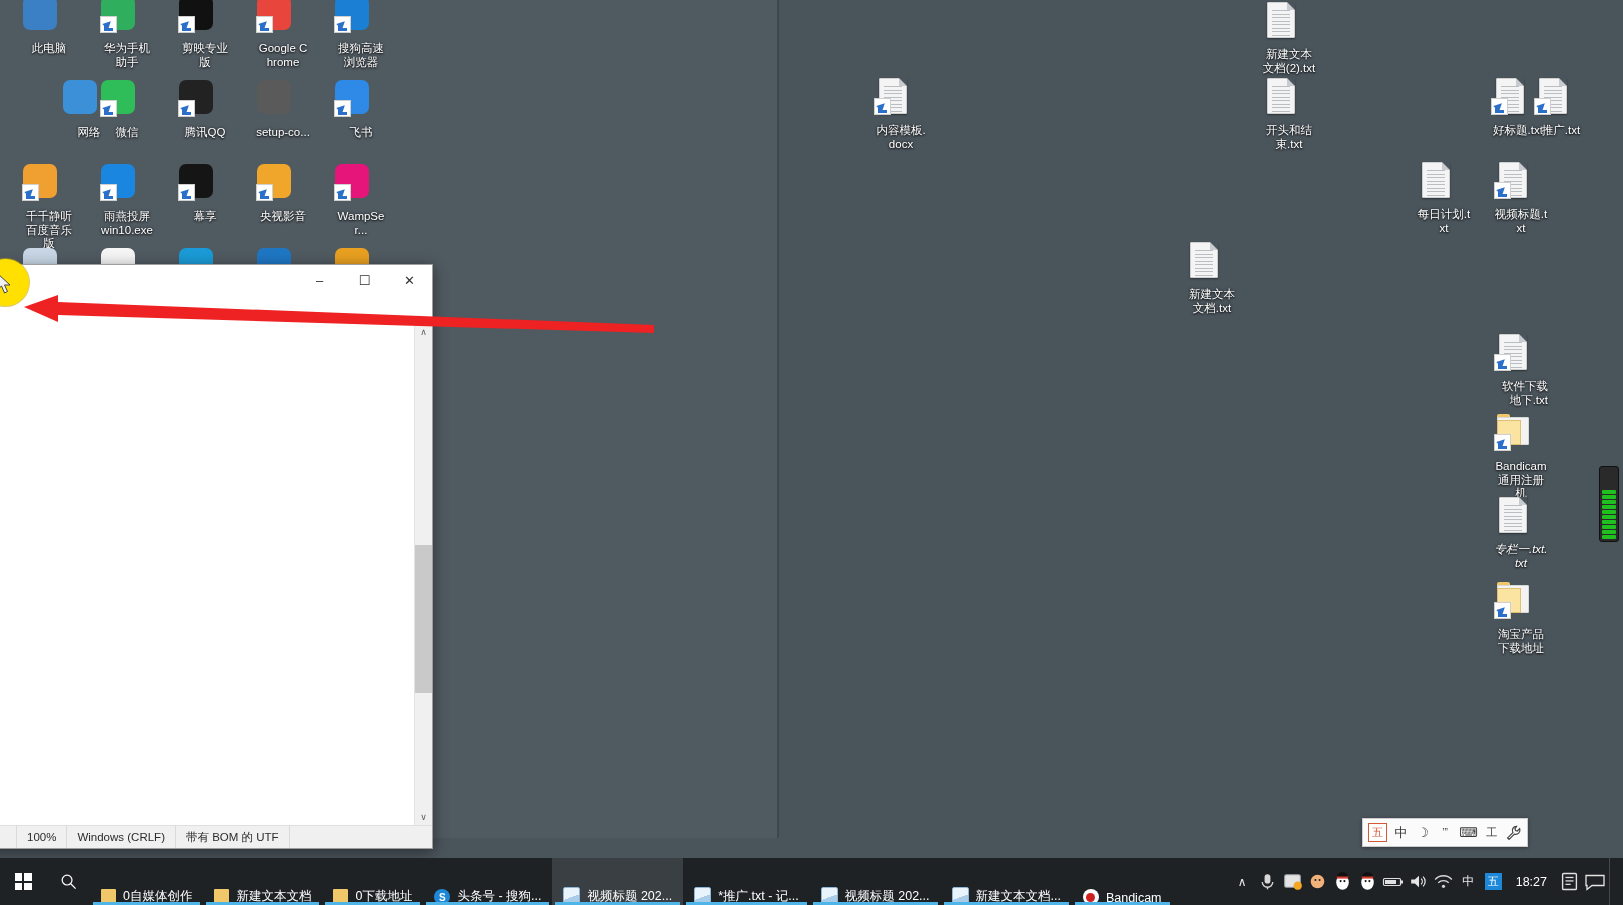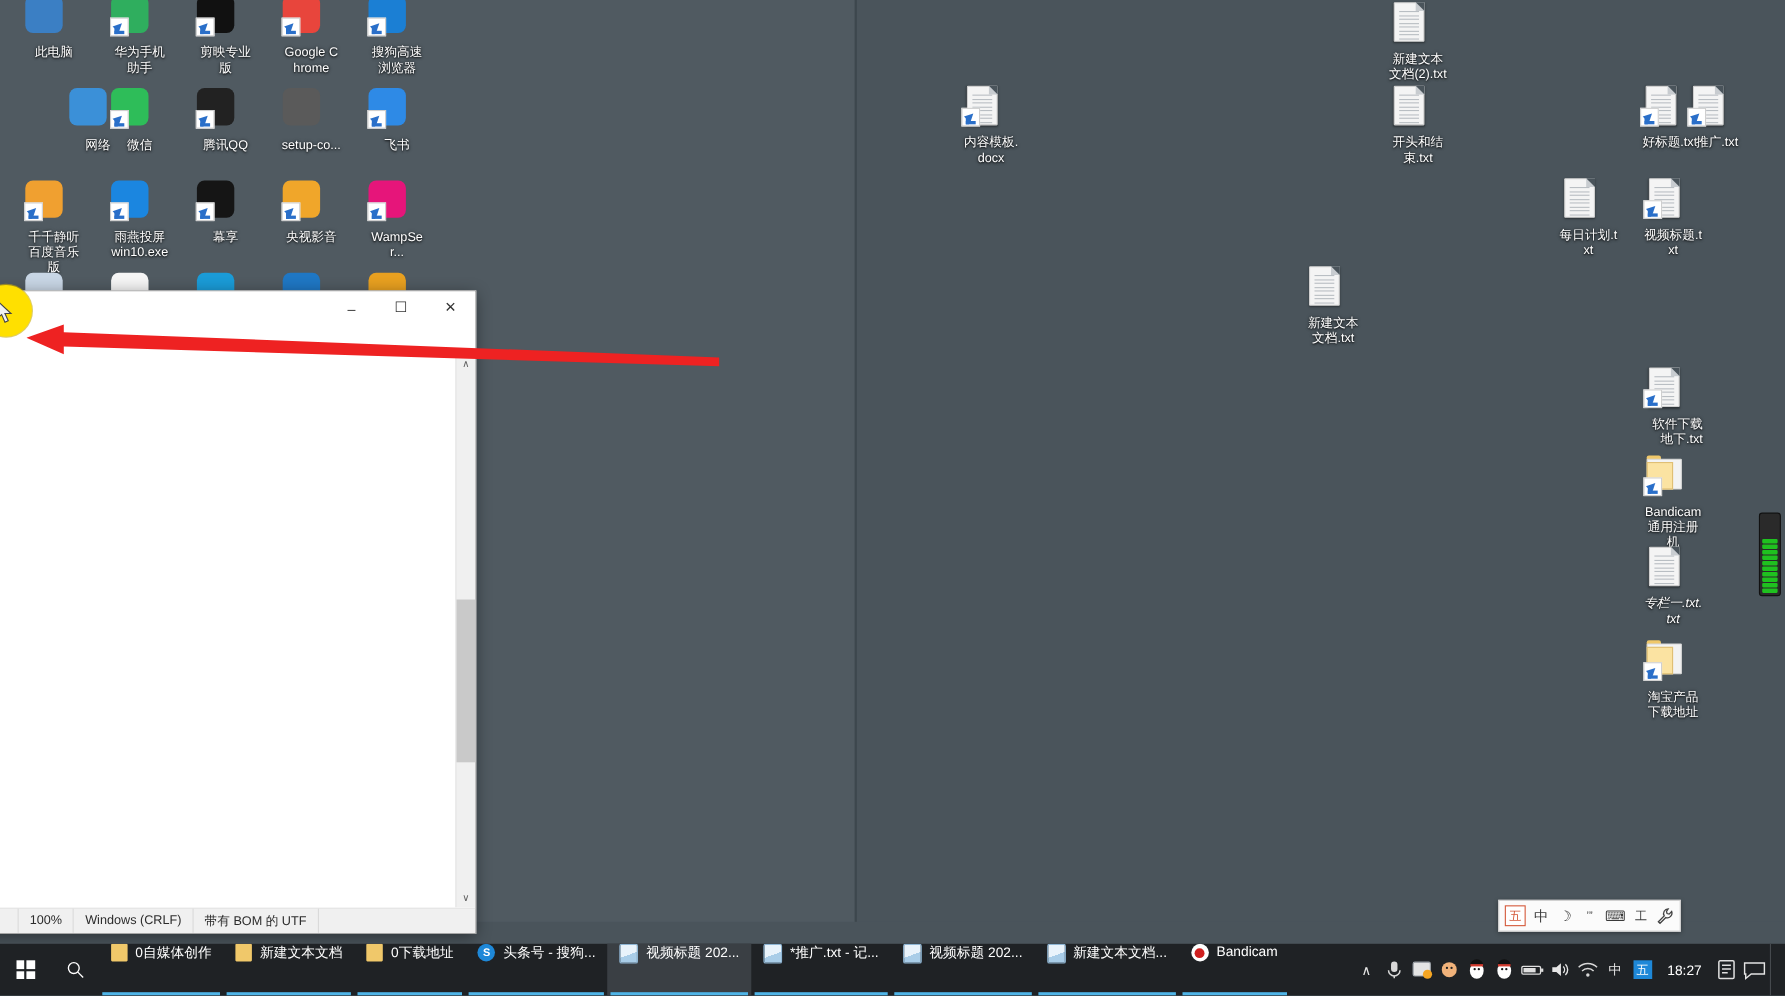--- a/index.html
+++ b/index.html
@@ -114,21 +114,21 @@
   
   #taskbar{
     position:absolute;left:0;bottom:0;width:100%;height:47px;background:#1f2225;
     display:flex;align-items:center;color:#fff;font-size:12.5px;
   }
   #start-btn{width:46px;height:47px;display:flex;align-items:center;justify-content:center;}
   .winlogo{width:17px;height:17px;display:grid;grid-template-columns:1fr 1fr;grid-template-rows:1fr 1fr;gap:2px;}
   .winlogo i{background:#fff;display:block;}
   #search-btn{width:44px;height:47px;display:flex;align-items:center;justify-content:center;}
   .task-btn{
-    height:47px;display:flex;align-items:flex-start;gap:7px;padding:0 11px;max-width:122px;
+    height:47px;display:flex;align-items:flex-end;gap:7px;padding:0 11px;max-width:122px;
     position:relative;white-space:nowrap;overflow:hidden;
   }
   .task-btn .tname{overflow:hidden;text-overflow:ellipsis;white-space:nowrap;}
   .task-btn.active{background:#3a3f44;}
   .task-btn.open:after{
     content:"";position:absolute;left:3px;right:3px;bottom:0;height:3px;background:#4fb5e8;
   }
   .t-ico{width:15px;height:16px;flex:0 0 auto;border-radius:2px;}
   .t-folder{background:#f0c86a;border-radius:1px;}
   .t-note{background:linear-gradient(160deg,#e9f3fb 0 55%,#a9cde8 55% 100%);border:1px solid #8fb6d4;}

